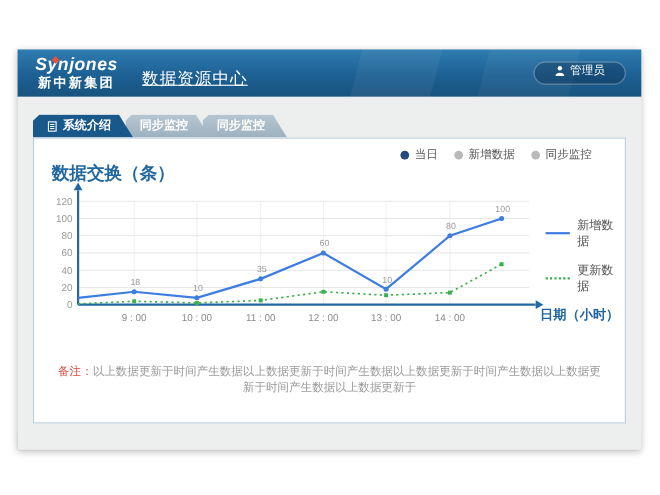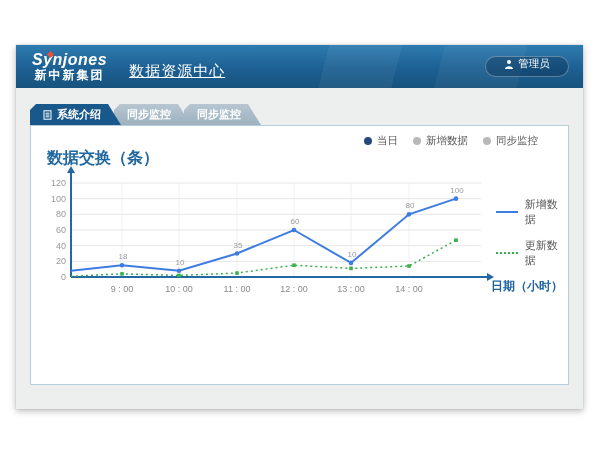--- a/index.html
+++ b/index.html
@@ -209,16 +209,19 @@
         <div class="legend-row">
           <span class="legend-swatch" style="border-top-color: rgb(61, 124, 224); border-top-style: solid;"></span>
           <span>新增数据</span>
         </div>
         <div class="legend-row">
           <span class="legend-swatch" style="border-top-color: rgb(58, 175, 79); border-top-style: dotted;"></span>
           <span>更新数据</span>
         </div>
       </div>
 
+      <div class="note">
+        <span class="note-label">备注：</span><span>以上数据更新于时间产生数据以上数据更新于时间产生数据以上数据更新于时间产生数据以上数据更新于时间产生数据以上数据更新于</span>
+      </div>
 
     </div>
   </div>
 </div>
 
 </body></html>

